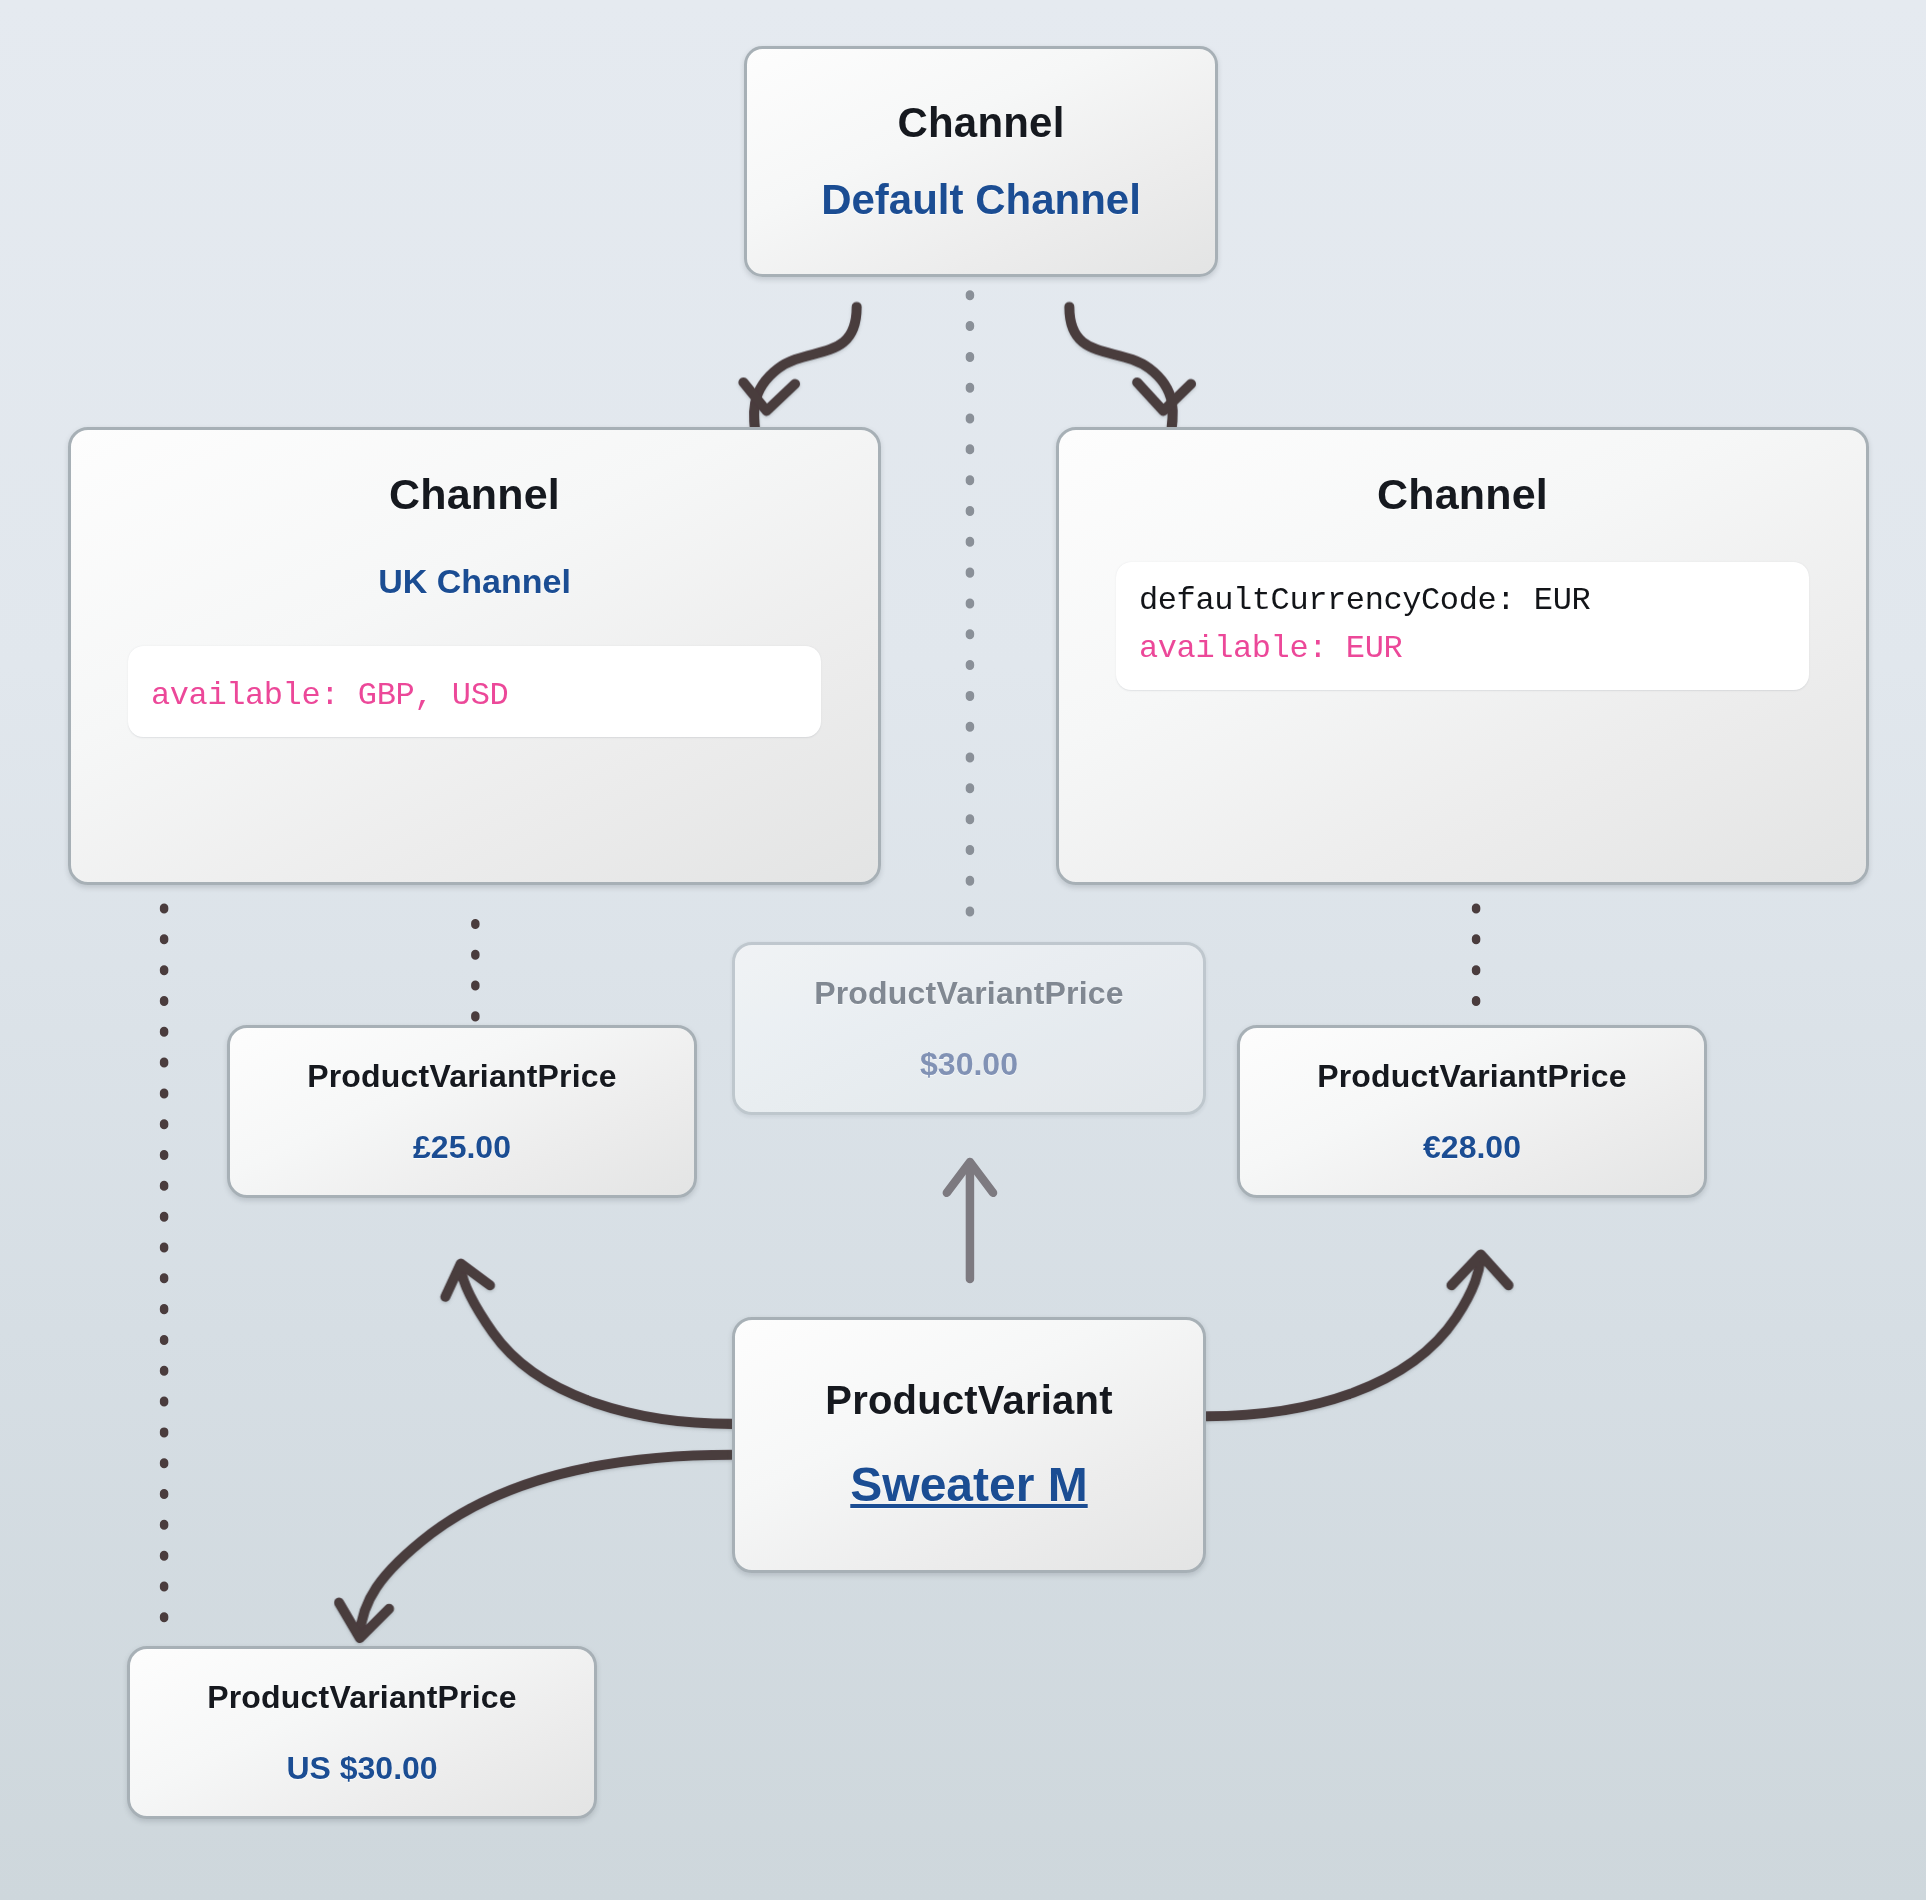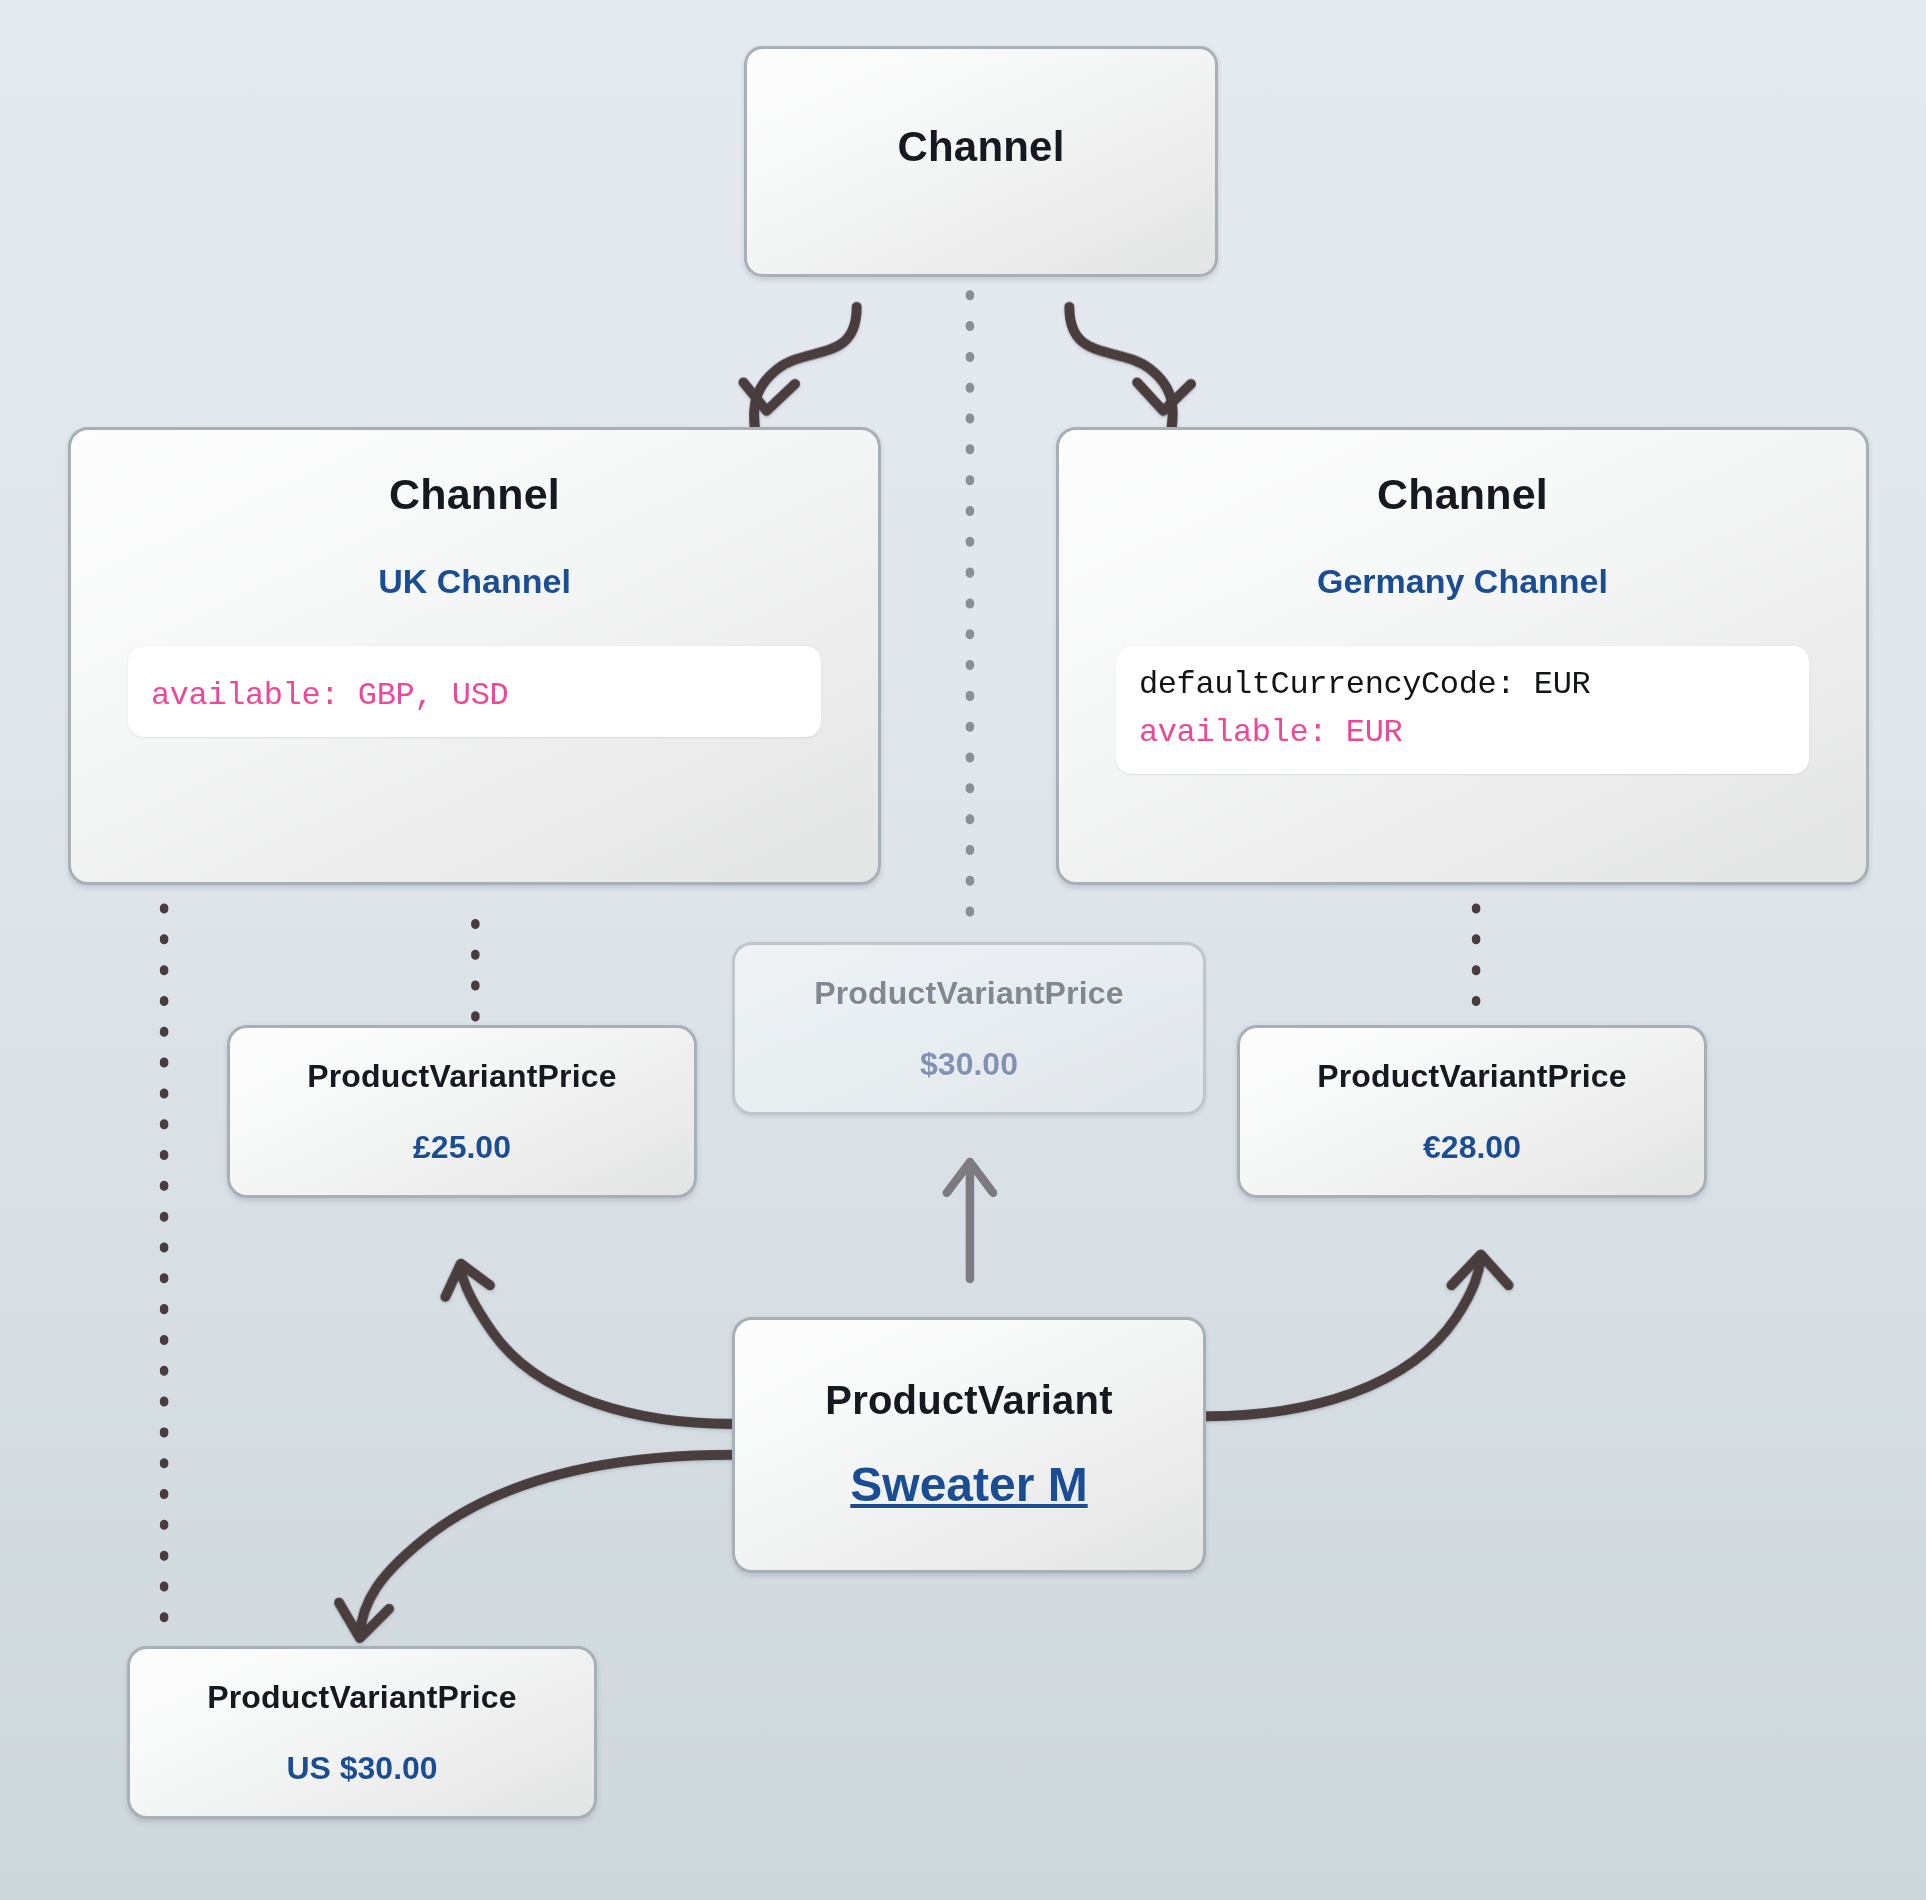--- a/index.html
+++ b/index.html
@@ -166,33 +166,33 @@
       <path d="M1916,1178 L1916,1322"></path>
     </g>
 
     <g stroke="#8a9098" stroke-width="11" fill="none" stroke-linecap="round" stroke-dasharray="2 38">
       <path d="M1259,382 L1259,1212"></path>
     </g>
   </svg>
 
   <div class="node card-channel" id="node-root">
     <div class="type">Channel</div>
+    <div class="name">Default Channel</div>
   </div>
 
   <div class="node card-channel" id="node-uk">
     <div class="type">Channel</div>
     <div class="name">UK Channel</div>
     <div class="prop-box">
       <div class="prop-line-2">available: GBP, USD</div>
     </div>
   </div>
 
   <div class="node card-channel" id="node-de">
     <div class="type">Channel</div>
-    <div class="name">Germany Channel</div>
     <div class="prop-box">
       <div class="prop-line-1">defaultCurrencyCode: EUR</div>
       <div class="prop-line-2">available: EUR</div>
     </div>
   </div>
 
   <div class="node card-price" id="node-price-usd-default">
     <div class="type">ProductVariantPrice</div>
     <div class="name">$30.00</div>
   </div>

